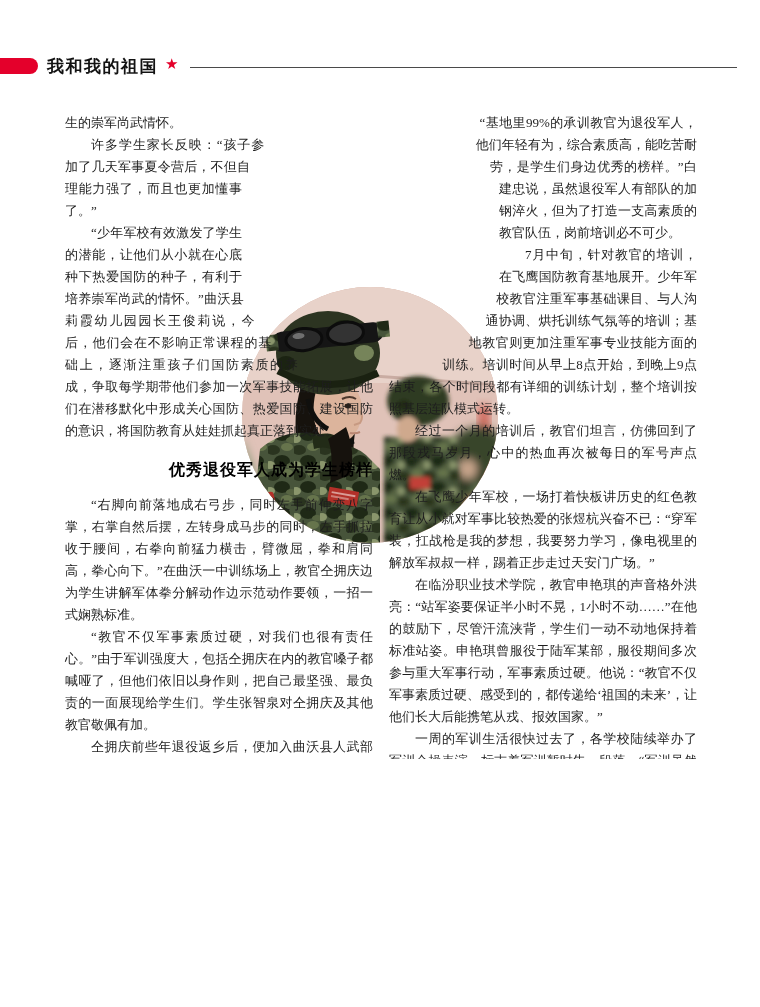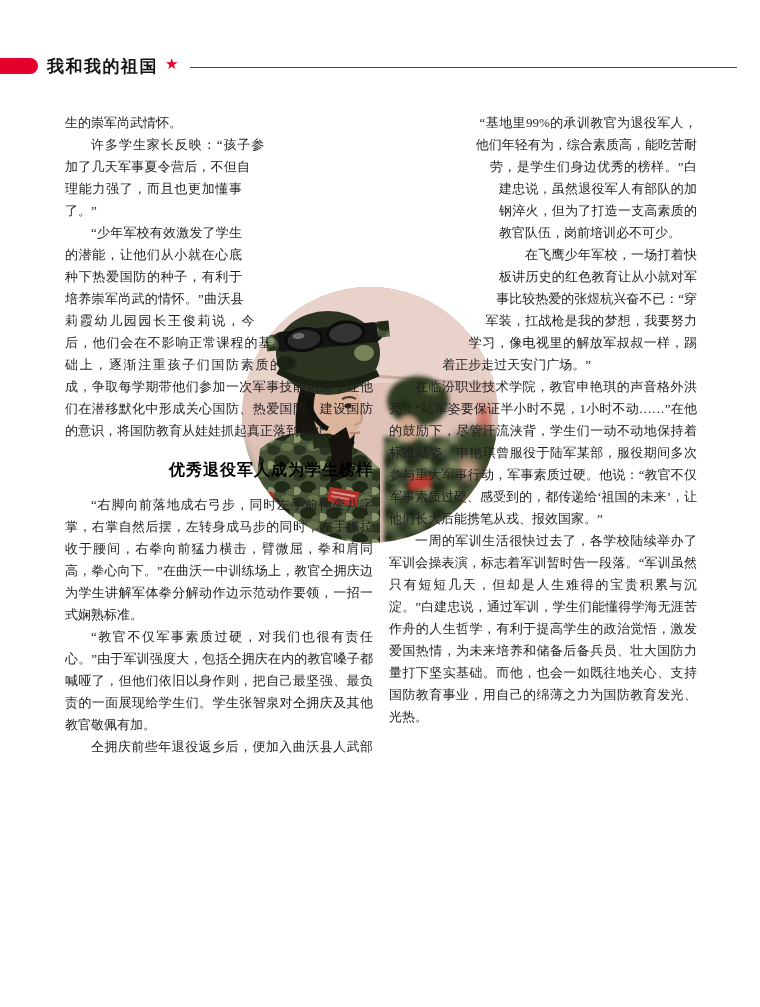--- a/index.html
+++ b/index.html
@@ -130,20 +130,22 @@
     <p>“少年军校有效激发了学生的潜能，让他们从小就在心底种下热爱国防的种子，有利于培养崇军尚武的情怀。”曲沃县莉霞幼儿园园长王俊莉说，今后，他们会在不影响正常课程的基础上，逐渐注重孩子们国防素质的养成，争取每学期带他们参加一次军事技能拓展，让他们在潜移默化中形成关心国防、热爱国防、建设国防的意识，将国防教育从娃娃抓起真正落到实处。</p>
     <h2 class="subheading">优秀退役军人成为学生榜样</h2>
     <p>“右脚向前落地成右弓步，同时左手前伸变八字掌，右掌自然后摆，左转身成马步的同时，左手抓拉收于腰间，右拳向前猛力横击，臂微屈，拳和肩同高，拳心向下。”在曲沃一中训练场上，教官仝拥庆边为学生讲解军体拳分解动作边示范动作要领，一招一式娴熟标准。</p>
     <p>“教官不仅军事素质过硬，对我们也很有责任心。”由于军训强度大，包括仝拥庆在内的教官嗓子都喊哑了，但他们依旧以身作则，把自己最坚强、最负责的一面展现给学生们。学生张智泉对仝拥庆及其他教官敬佩有加。</p>
     <p>仝拥庆前些年退役返乡后，便加入曲沃县人武部民兵应急连，被白建忠聘为基地指导员。每当少年军校、新生军训开训之时，他总是穿梭在各个学校，为学生们答疑解惑，传授示范军事技能。</p>
   </div>
 
   <div class="col col-right">
     <div class="wrap-right"></div>
     <p>“基地里99%的承训教官为退役军人，他们年轻有为，综合素质高，能吃苦耐劳，是学生们身边优秀的榜样。”白建忠说，虽然退役军人有部队的加钢淬火，但为了打造一支高素质的教官队伍，岗前培训必不可少。</p>
+    <p>7月中旬，针对教官的培训，在飞鹰国防教育基地展开。少年军校教官注重军事基础课目、与人沟通协调、烘托训练气氛等的培训；基地教官则更加注重军事专业技能方面的训练。培训时间从早上8点开始，到晚上9点结束，各个时间段都有详细的训练计划，整个培训按照基层连队模式运转。</p>
+    <p>经过一个月的培训后，教官们坦言，仿佛回到了那段戎马岁月，心中的热血再次被每日的军号声点燃。</p>
     <p>在飞鹰少年军校，一场打着快板讲历史的红色教育让从小就对军事比较热爱的张煜杭兴奋不已：“穿军装，扛战枪是我的梦想，我要努力学习，像电视里的解放军叔叔一样，踢着正步走过天安门广场。”</p>
     <p>在临汾职业技术学院，教官申艳琪的声音格外洪亮：“站军姿要保证半小时不晃，1小时不动……”在他的鼓励下，尽管汗流浃背，学生们一动不动地保持着标准站姿。申艳琪曾服役于陆军某部，服役期间多次参与重大军事行动，军事素质过硬。他说：“教官不仅军事素质过硬、感受到的，都传递给‘祖国的未来’，让他们长大后能携笔从戎、报效国家。”</p>
     <p>
       <span>一周的军训生活很快过去了，各学校陆续举办了军训会操表演，标志着军训暂时告一段落。“军训虽然只有短短几天，但却是人生难得的宝贵积累与沉淀。”白建忠说，通过军训，学生们能懂得学海无涯苦作舟的人生哲学，有利于提高学生的政治觉悟，激发爱国热情，为未来培养和储备后备兵员、壮大国防力量打下坚实基础。而他，也会一如既往地关心、支持国防教育事业，用自己的绵薄之力为国防教育发光、光热。</span>
     </p>
   </div>
 
   <div class="footer">
     <span class="pagenum">22</span>
     <span class="divider"></span>

